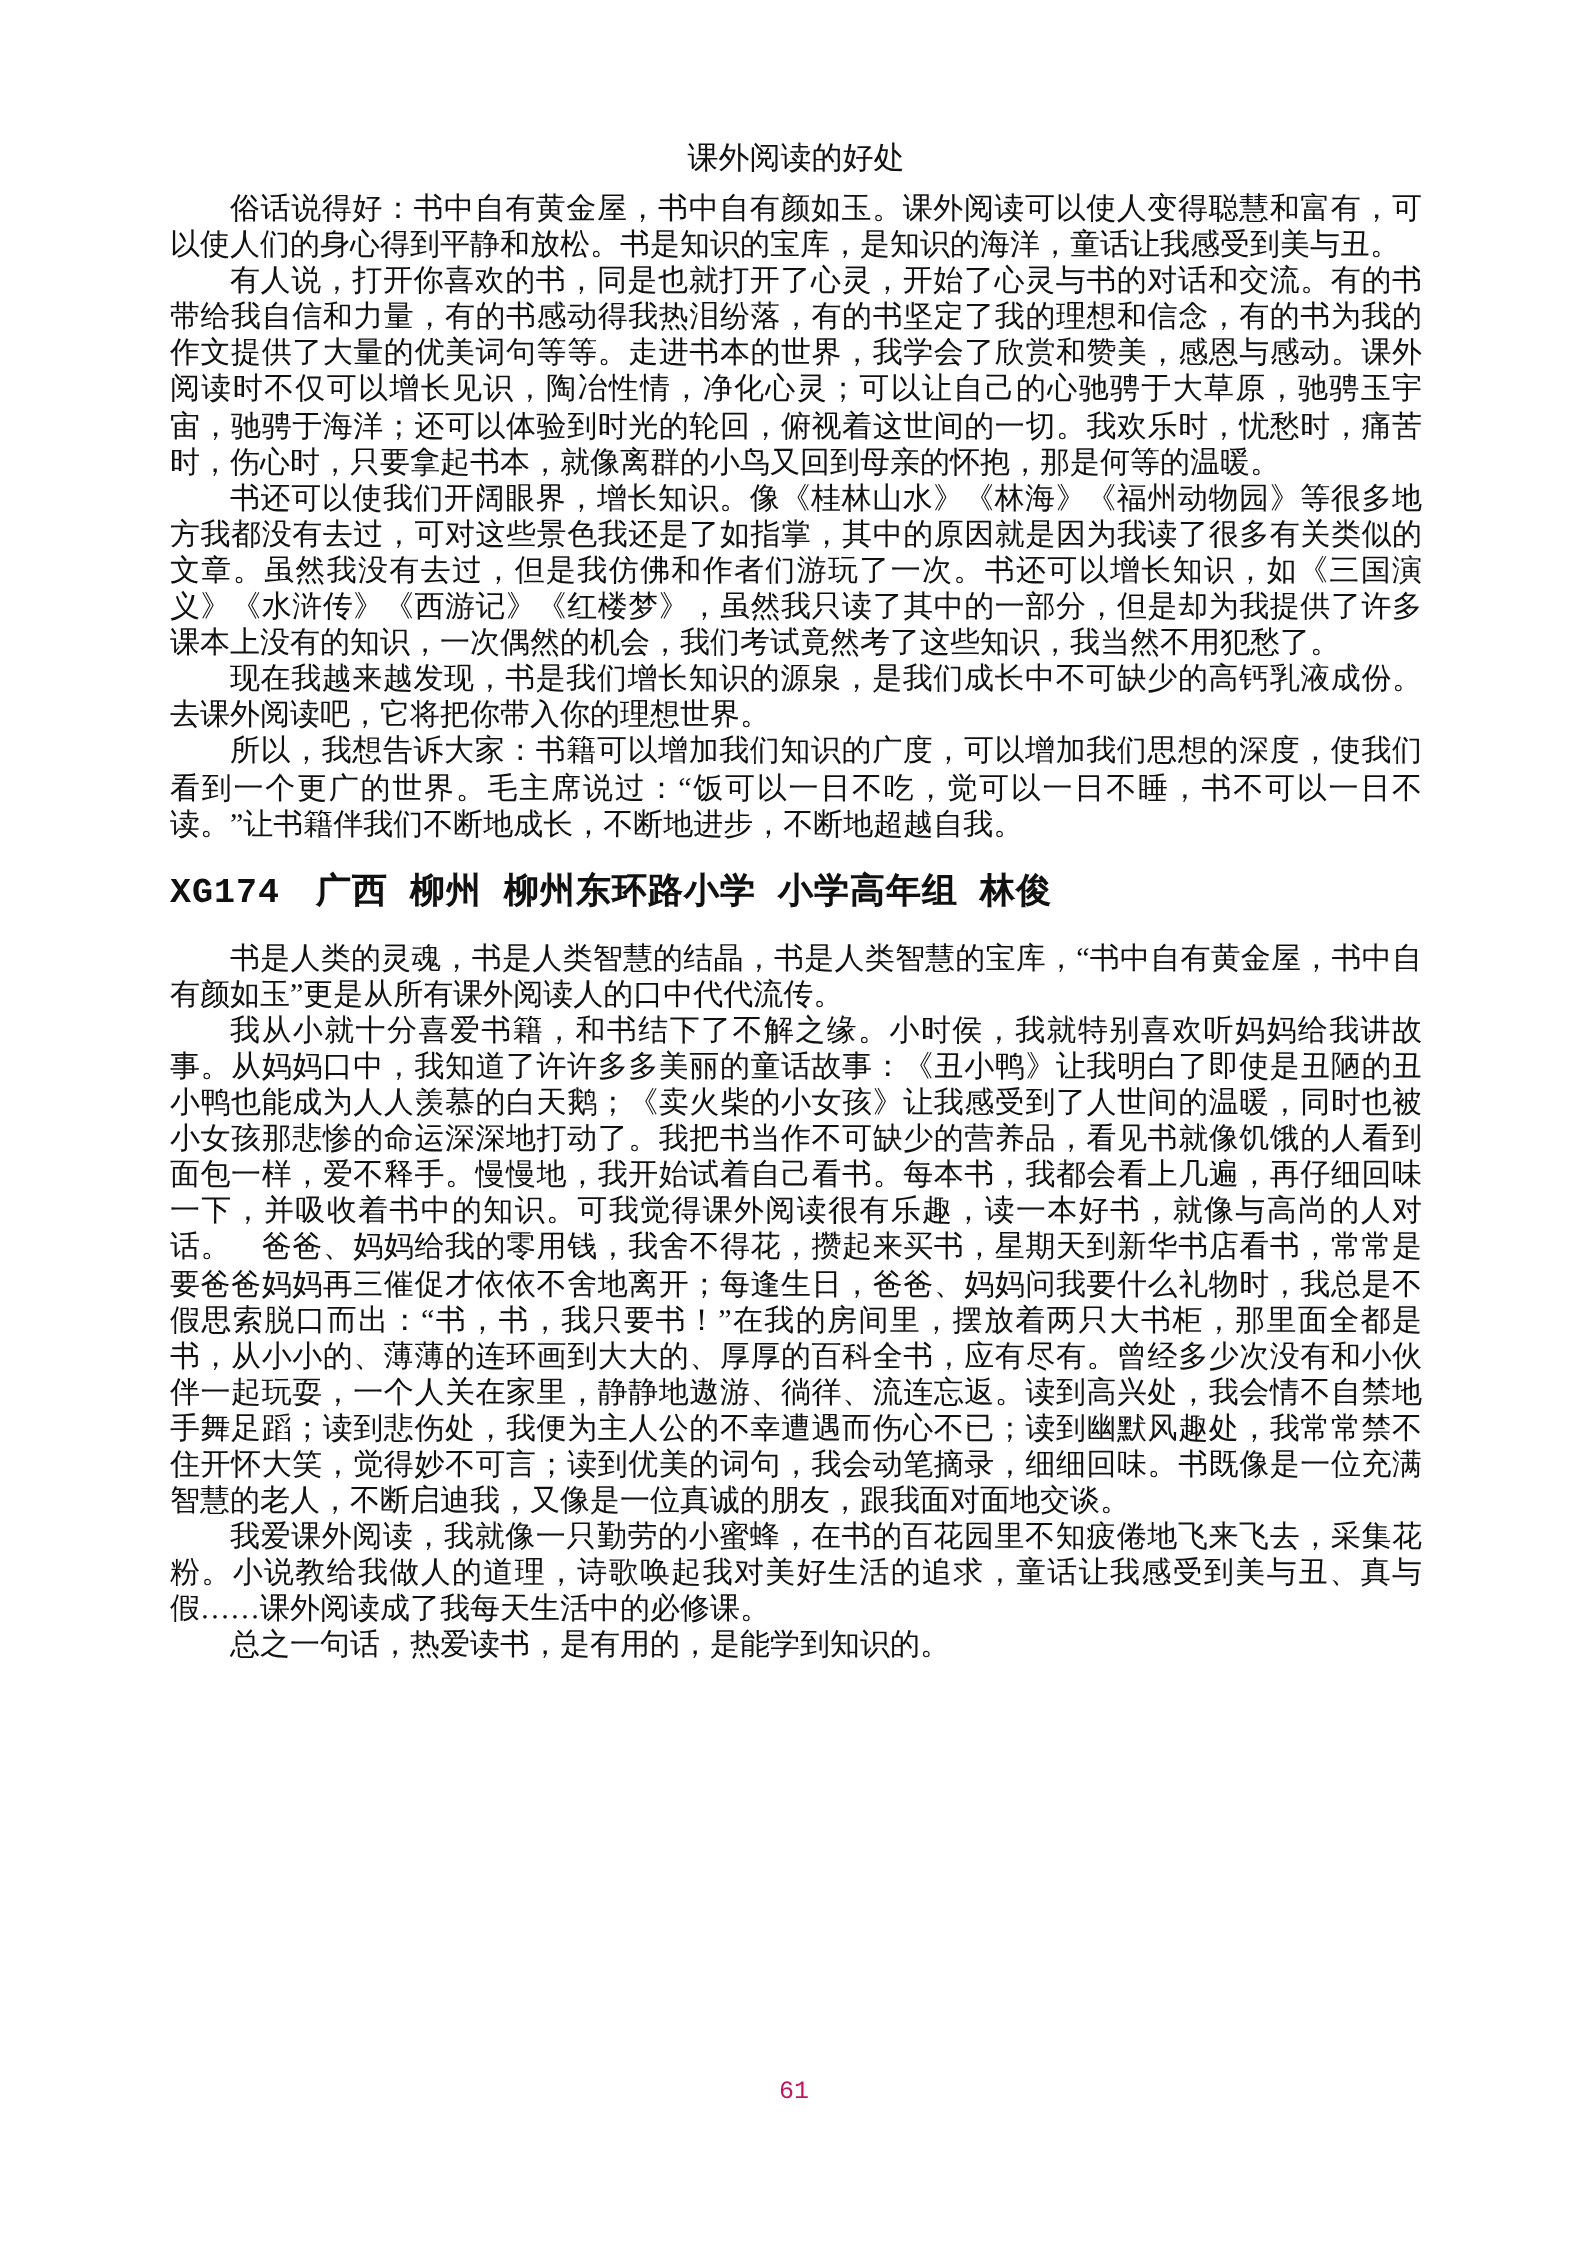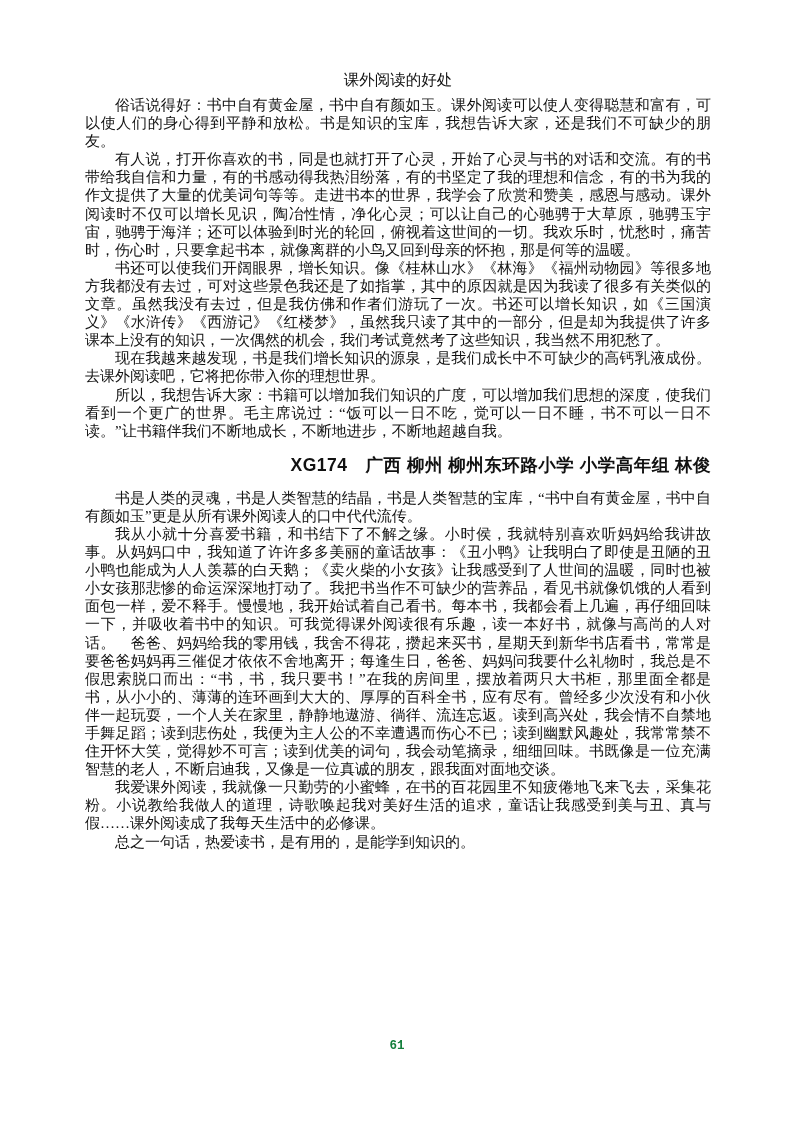--- a/index.html
+++ b/index.html
@@ -31,45 +31,43 @@
     font-size: 15px;
     line-height: 18.1px;
     text-align: justify;
     text-indent: 2em;
   }
   .author-heading {
     margin: 15px 0 14px 0;
     font-size: 17.5px;
     line-height: 20px;
     font-weight: bold;
-    font-family: Liberation Sans, sans-serif;
+    font-family: Liberation Mono, monospace;
     letter-spacing: 0.5px;
-    text-align: right;
   }
   .page-number {
     position: absolute;
     left: 0;
     top: 1039px;
     width: 100%;
     text-align: center;
     font-size: 12.5px;
     font-family: "Liberation Mono", "DejaVu Sans Mono", monospace;
-    color: #15803d;
-    font-weight: bold;
+    color: #be185d;
   }
 </style>
 </head>
 <body>
 
 <div class="page">
   <div class="content">
 
     <h1 class="essay-title">课外阅读的好处</h1>
 
-    <p class="para">俗话说得好：书中自有黄金屋，书中自有颜如玉。课外阅读可以使人变得聪慧和富有，可以使人们的身心得到平静和放松。书是知识的宝库，我想告诉大家，还是我们不可缺少的朋友。</p>
+    <p class="para">俗话说得好：书中自有黄金屋，书中自有颜如玉。课外阅读可以使人变得聪慧和富有，可以使人们的身心得到平静和放松。书是知识的宝库，是知识的海洋，童话让我感受到美与丑。</p>
     <p class="para">有人说，打开你喜欢的书，同是也就打开了心灵，开始了心灵与书的对话和交流。有的书带给我自信和力量，有的书感动得我热泪纷落，有的书坚定了我的理想和信念，有的书为我的作文提供了大量的优美词句等等。走进书本的世界，我学会了欣赏和赞美，感恩与感动。课外阅读时不仅可以增长见识，陶冶性情，净化心灵；可以让自己的心驰骋于大草原，驰骋玉宇宙，驰骋于海洋；还可以体验到时光的轮回，俯视着这世间的一切。我欢乐时，忧愁时，痛苦时，伤心时，只要拿起书本，就像离群的小鸟又回到母亲的怀抱，那是何等的温暖。</p>
     <p class="para">书还可以使我们开阔眼界，增长知识。像《桂林山水》《林海》《福州动物园》等很多地方我都没有去过，可对这些景色我还是了如指掌，其中的原因就是因为我读了很多有关类似的文章。虽然我没有去过，但是我仿佛和作者们游玩了一次。书还可以增长知识，如《三国演义》《水浒传》《西游记》《红楼梦》，虽然我只读了其中的一部分，但是却为我提供了许多课本上没有的知识，一次偶然的机会，我们考试竟然考了这些知识，我当然不用犯愁了。</p>
     <p class="para">现在我越来越发现，书是我们增长知识的源泉，是我们成长中不可缺少的高钙乳液成份。去课外阅读吧，它将把你带入你的理想世界。</p>
     <p class="para">所以，我想告诉大家：书籍可以增加我们知识的广度，可以增加我们思想的深度，使我们看到一个更广的世界。毛主席说过：“饭可以一日不吃，觉可以一日不睡，书不可以一日不读。”让书籍伴我们不断地成长，不断地进步，不断地超越自我。</p>
 
     <h2 class="author-heading">XG174　广西 柳州 柳州东环路小学 小学高年组 林俊</h2>
 
 
     <p class="para">书是人类的灵魂，书是人类智慧的结晶，书是人类智慧的宝库，“书中自有黄金屋，书中自有颜如玉”更是从所有课外阅读人的口中代代流传。</p>
     <p class="para">我从小就十分喜爱书籍，和书结下了不解之缘。小时侯，我就特别喜欢听妈妈给我讲故事。从妈妈口中，我知道了许许多多美丽的童话故事：《丑小鸭》让我明白了即使是丑陋的丑小鸭也能成为人人羡慕的白天鹅；《卖火柴的小女孩》让我感受到了人世间的温暖，同时也被小女孩那悲惨的命运深深地打动了。我把书当作不可缺少的营养品，看见书就像饥饿的人看到面包一样，爱不释手。慢慢地，我开始试着自己看书。每本书，我都会看上几遍，再仔细回味一下，并吸收着书中的知识。可我觉得课外阅读很有乐趣，读一本好书，就像与高尚的人对话。　爸爸、妈妈给我的零用钱，我舍不得花，攒起来买书，星期天到新华书店看书，常常是要爸爸妈妈再三催促才依依不舍地离开；每逢生日，爸爸、妈妈问我要什么礼物时，我总是不假思索脱口而出：“书，书，我只要书！”在我的房间里，摆放着两只大书柜，那里面全都是书，从小小的、薄薄的连环画到大大的、厚厚的百科全书，应有尽有。曾经多少次没有和小伙伴一起玩耍，一个人关在家里，静静地遨游、徜徉、流连忘返。读到高兴处，我会情不自禁地手舞足蹈；读到悲伤处，我便为主人公的不幸遭遇而伤心不已；读到幽默风趣处，我常常禁不住开怀大笑，觉得妙不可言；读到优美的词句，我会动笔摘录，细细回味。书既像是一位充满智慧的老人，不断启迪我，又像是一位真诚的朋友，跟我面对面地交谈。</p>

